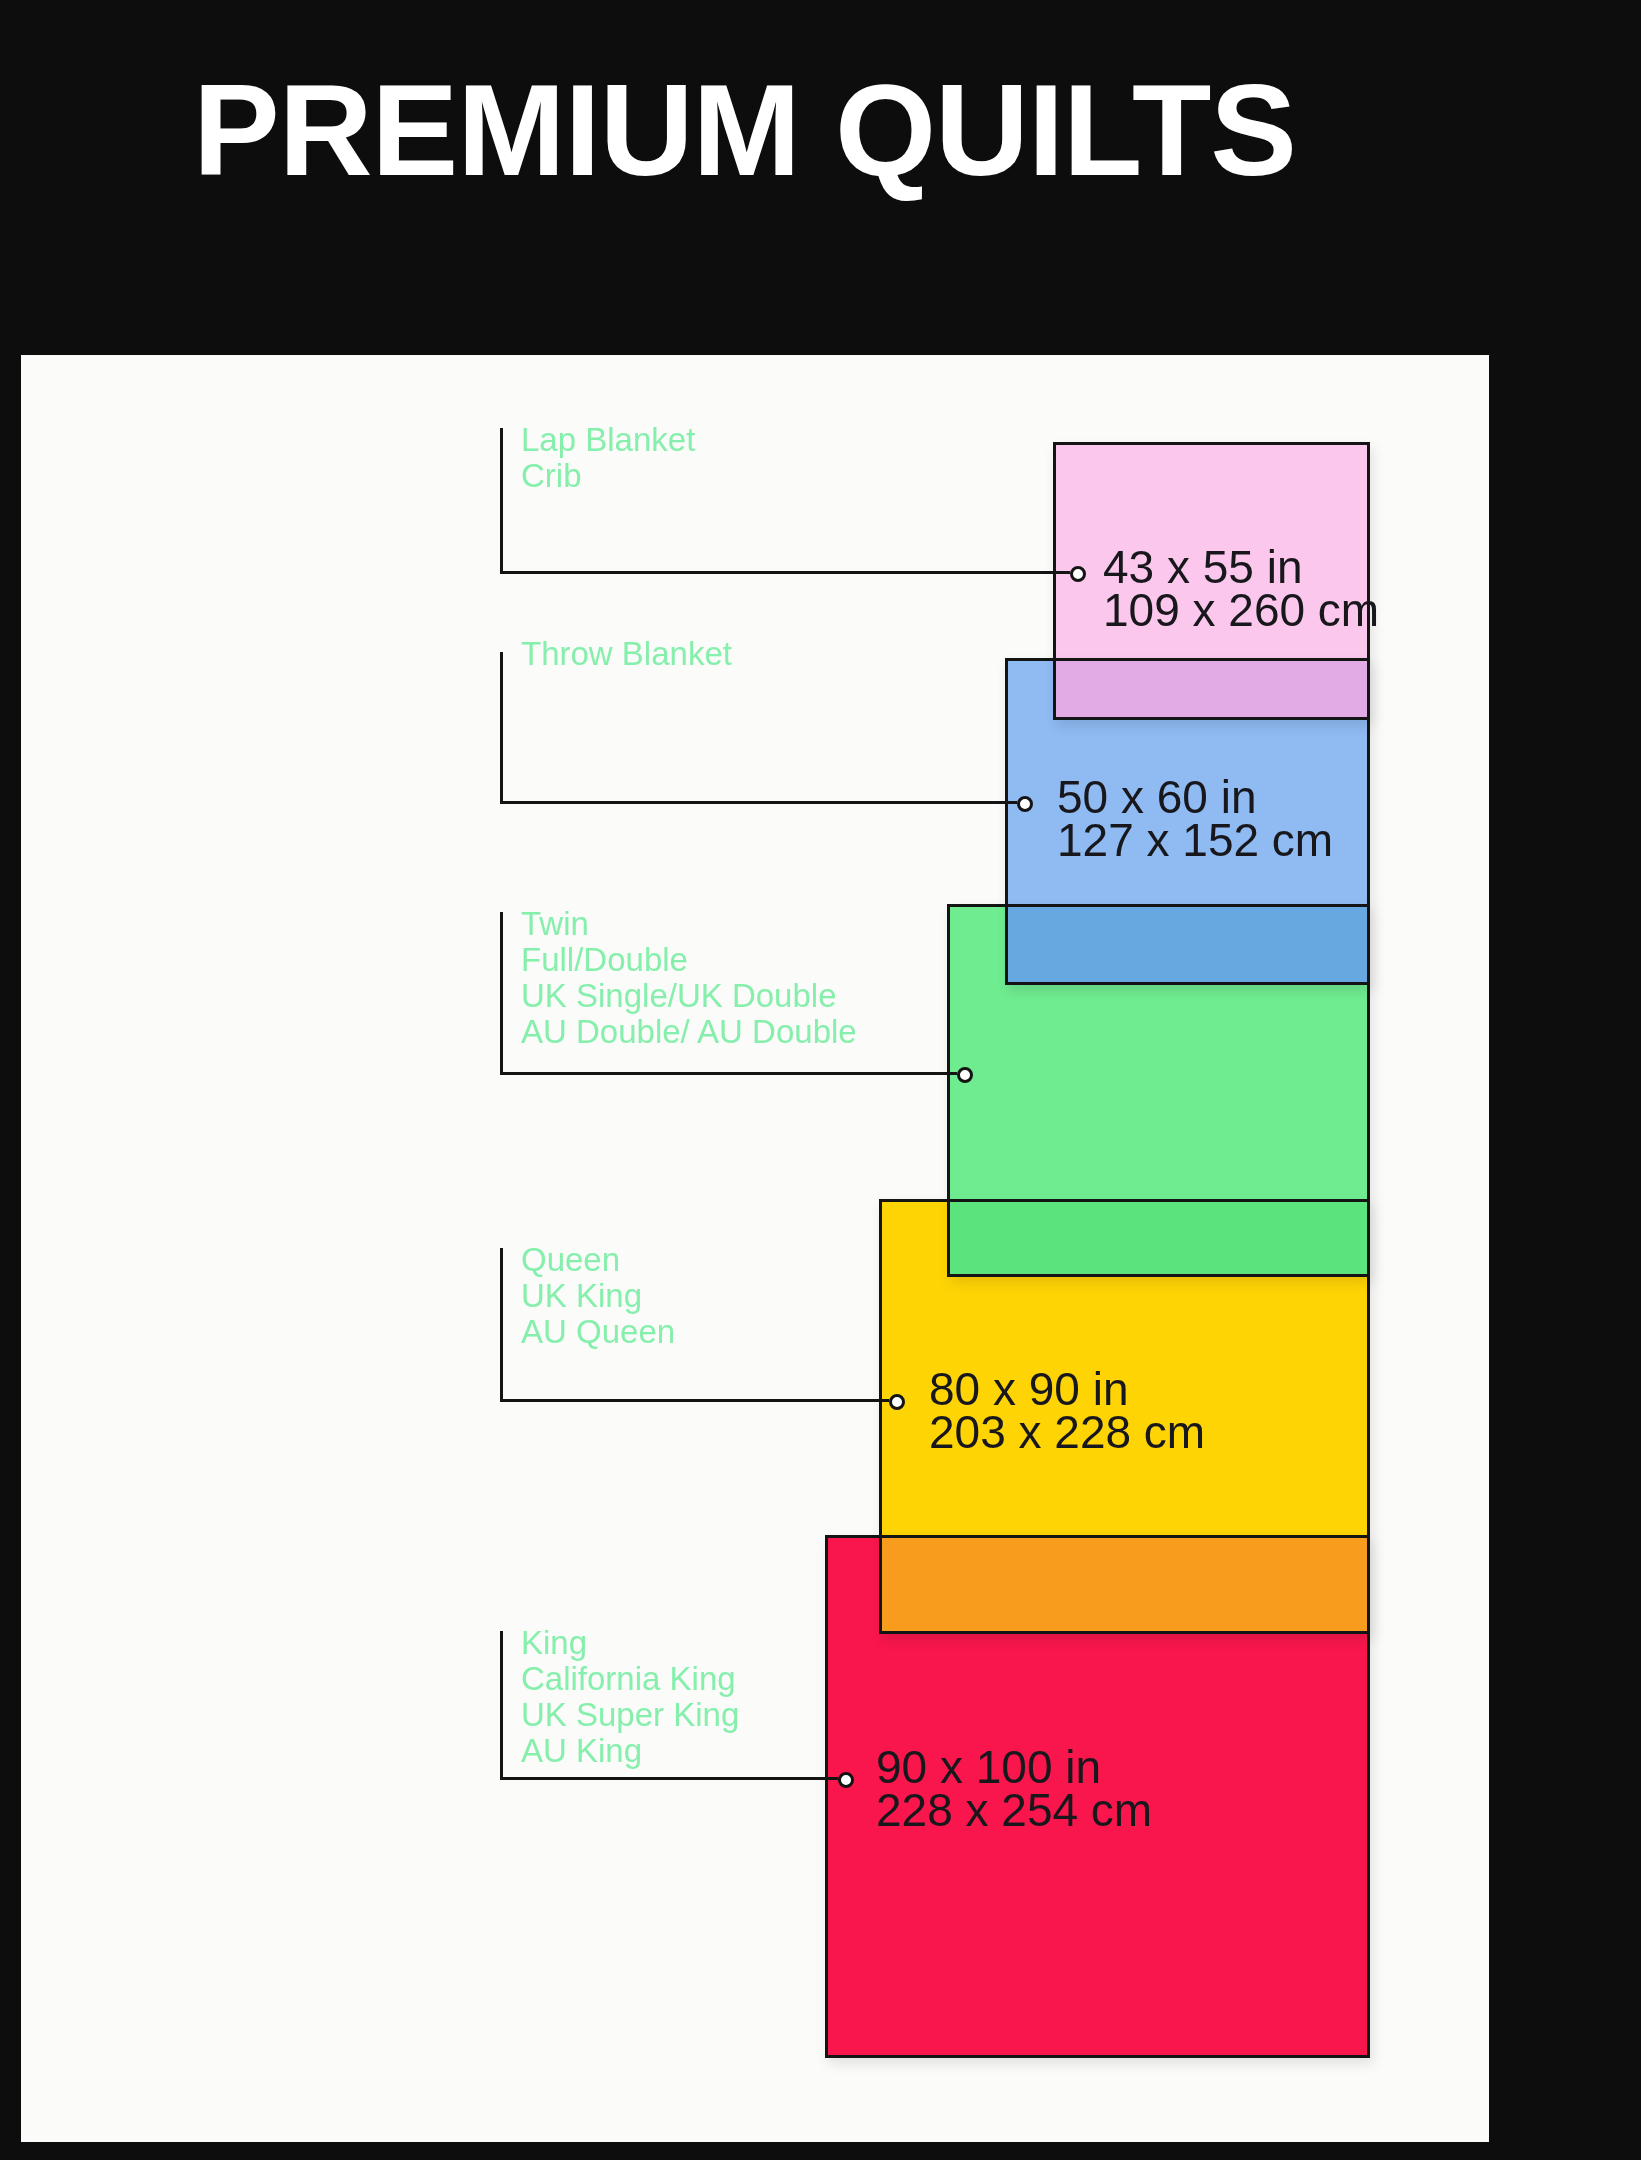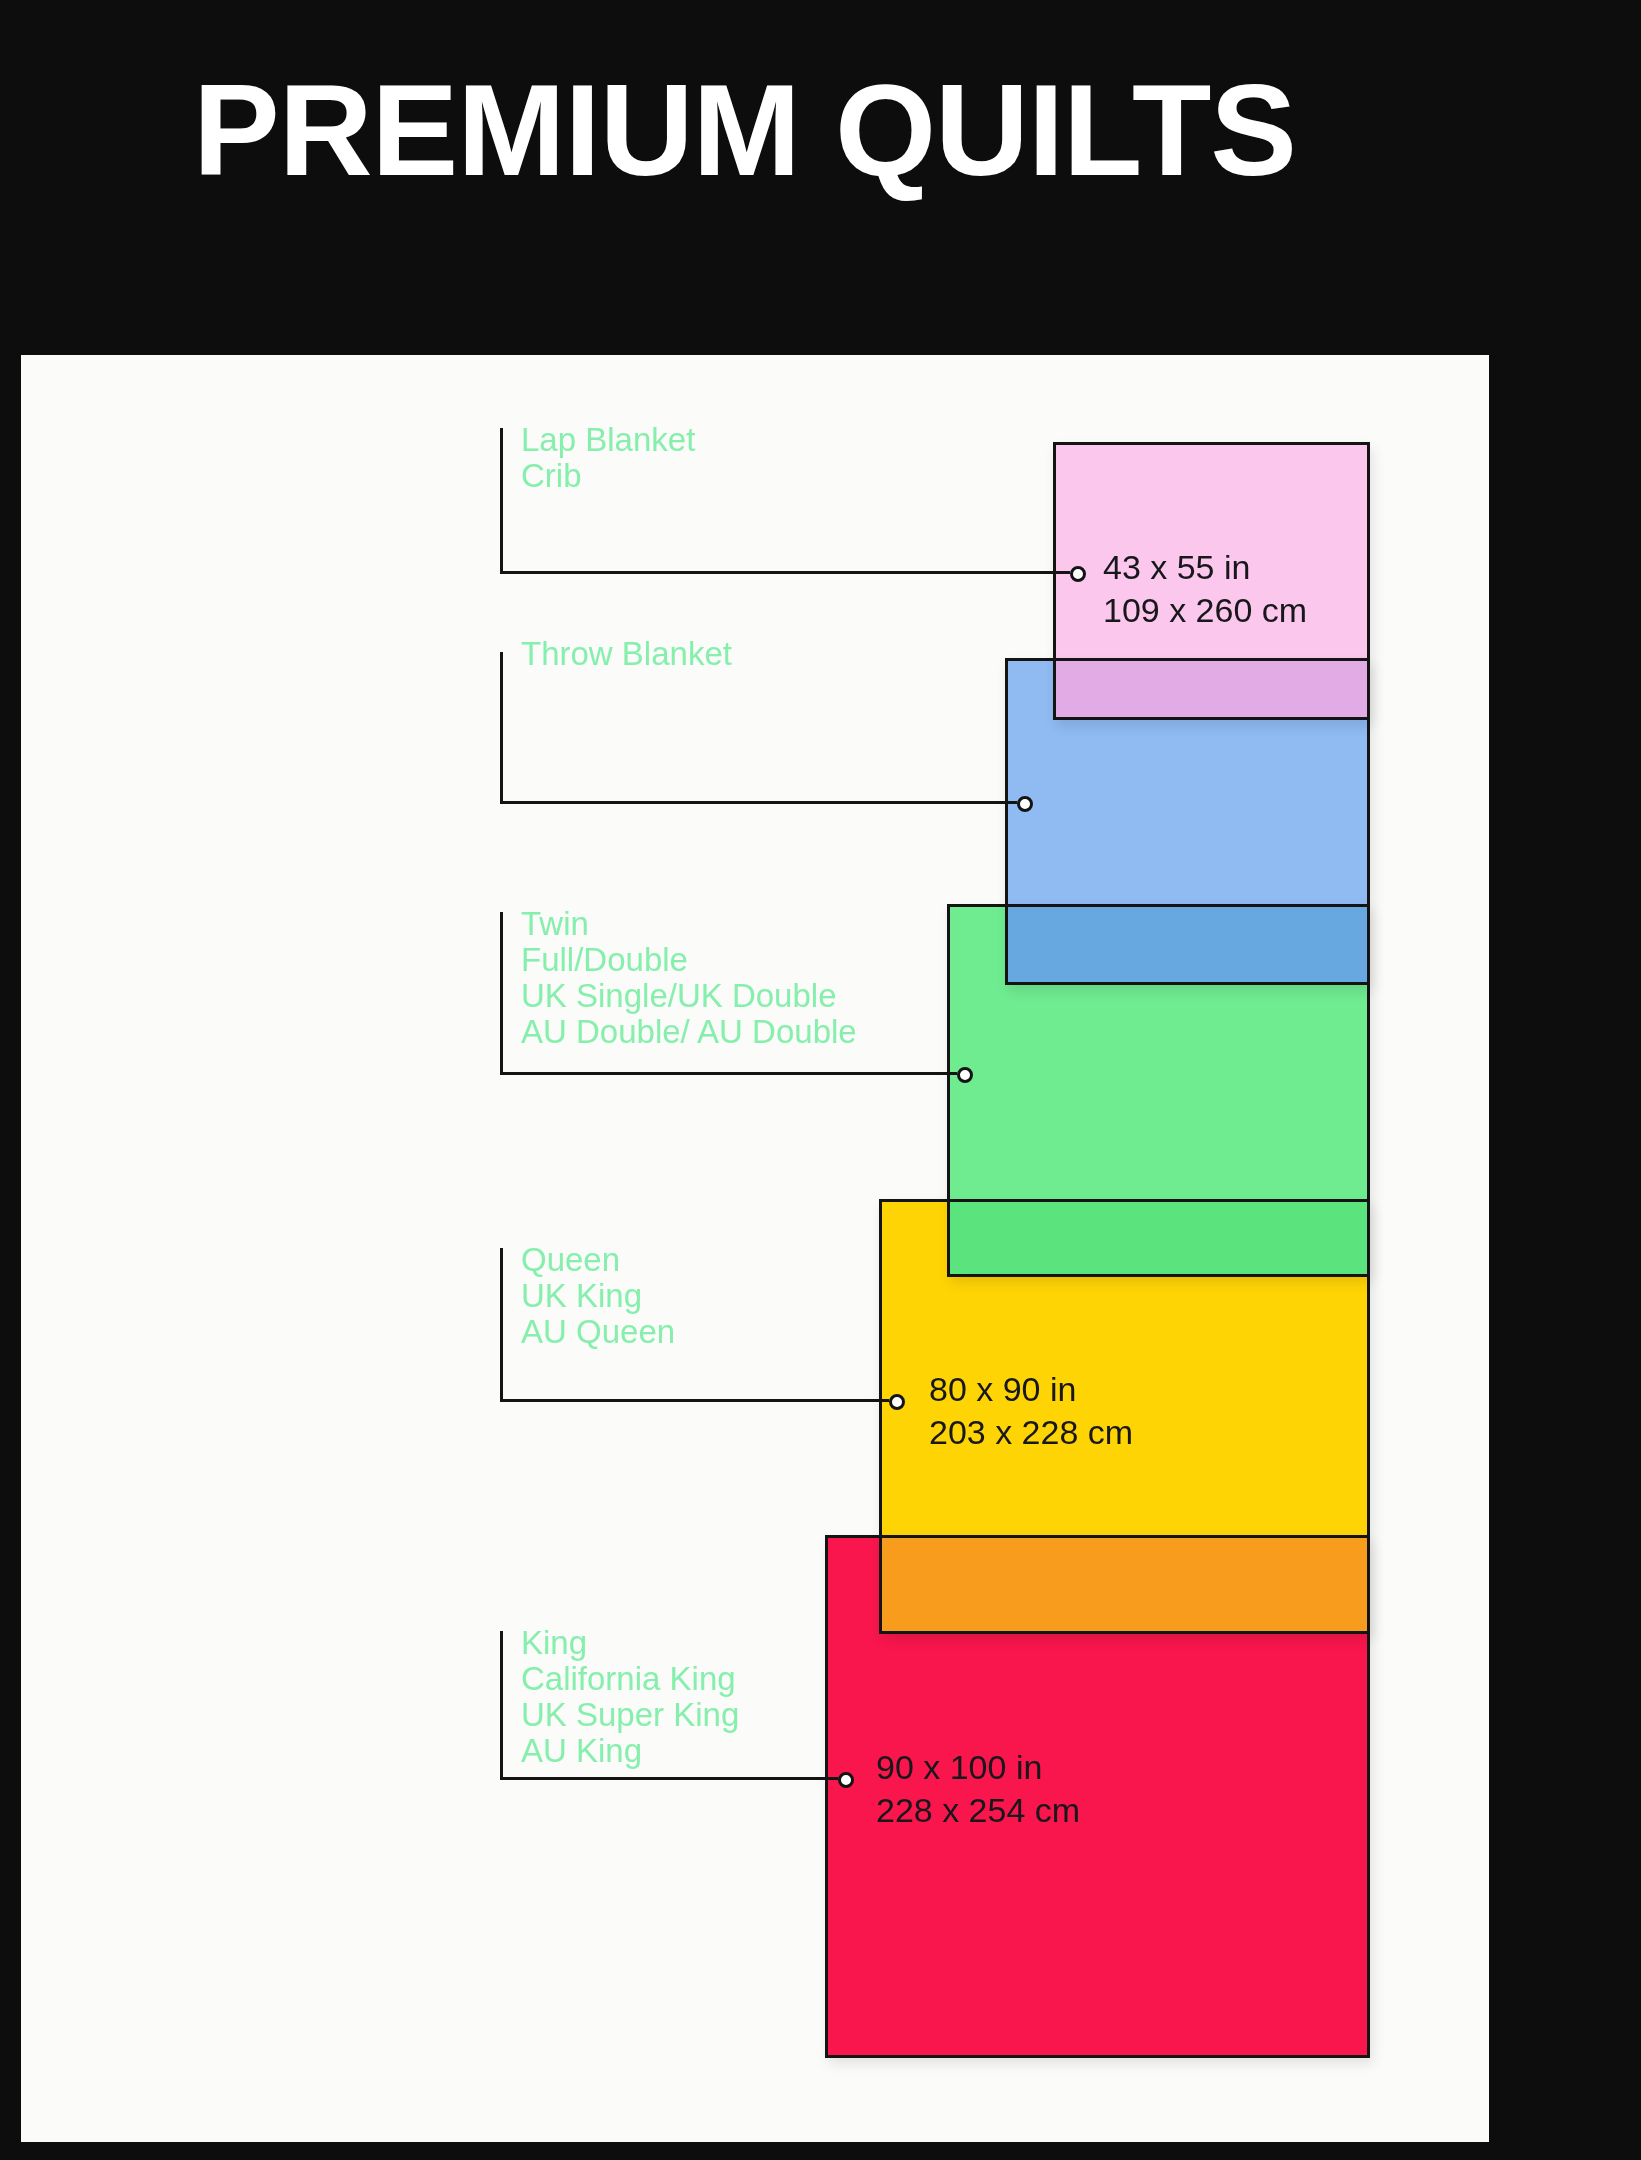--- a/index.html
+++ b/index.html
@@ -91,21 +91,21 @@
     z-index: 5;
     font-size: 33px;
     font-weight: normal;
     color: #86efac;
     line-height: 36px;
     white-space: nowrap;
   }
   .dims {
     position: absolute;
     z-index: 4;
-    font-size: 34px;
+    font-size: 46px;
     font-weight: normal;
     color: #17171c;
     line-height: 43px;
     white-space: nowrap;
   }
 </style>
 </head>
 <body>
 
 <div class="canvas" style="background-color: rgb(13, 13, 13);">
@@ -180,20 +180,24 @@
     <div>California King</div>
     <div>UK Super King</div>
     <div>AU King</div>
   </div>
 
   <div class="dims" style="left:1103px; top:546px;">
     <div>43 x 55 in</div>
     <div>109 x 260 cm</div>
   </div>
 
+  <div class="dims" style="left:1057px; top:776px;">
+    <div>50 x 60 in</div>
+    <div>127 x 152 cm</div>
+  </div>
 
 
   <div class="dims" style="left:929px; top:1368px;">
     <div>80 x 90 in</div>
     <div>203 x 228 cm</div>
   </div>
 
   <div class="dims" style="left:876px; top:1746px;">
     <div>90 x 100 in</div>
     <div>228 x 254 cm</div>

